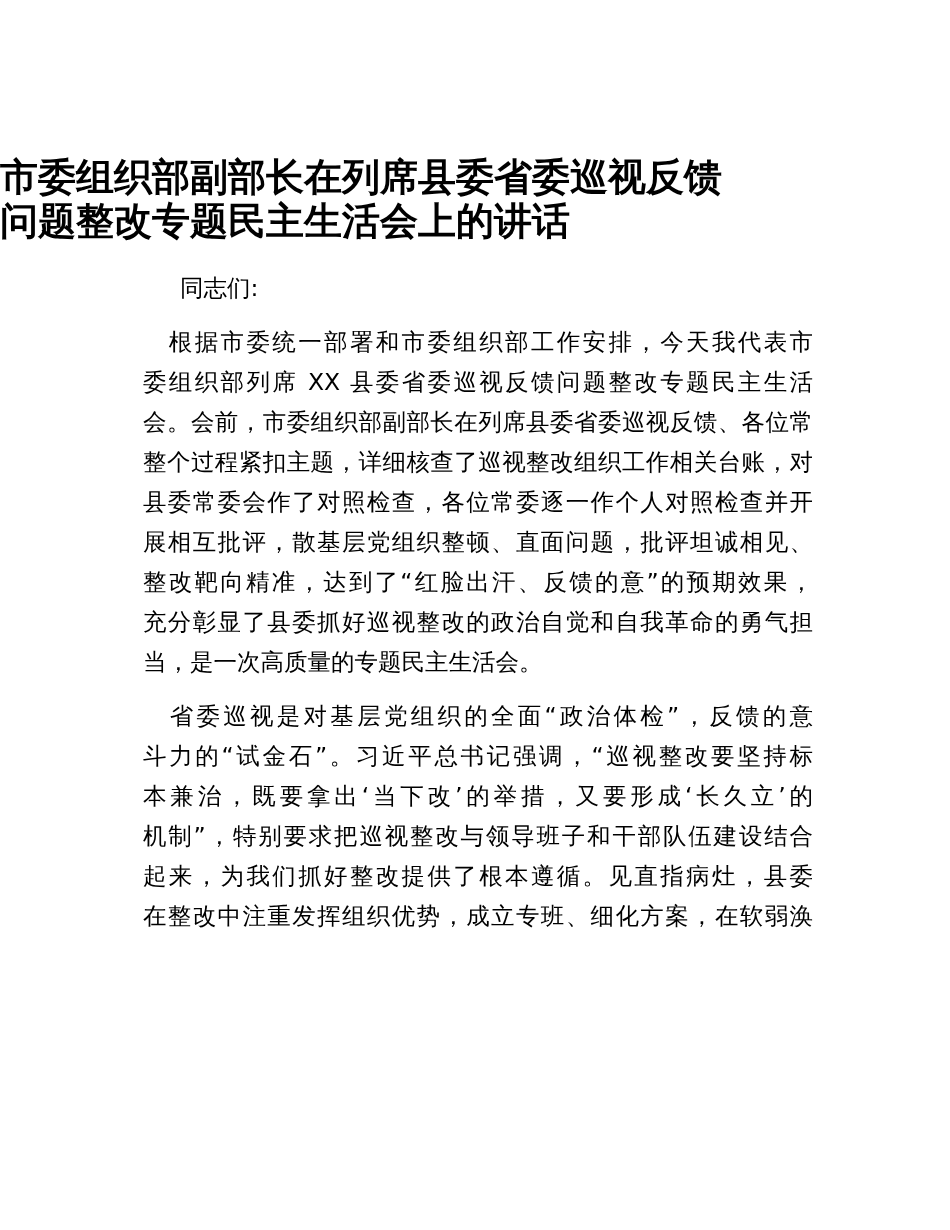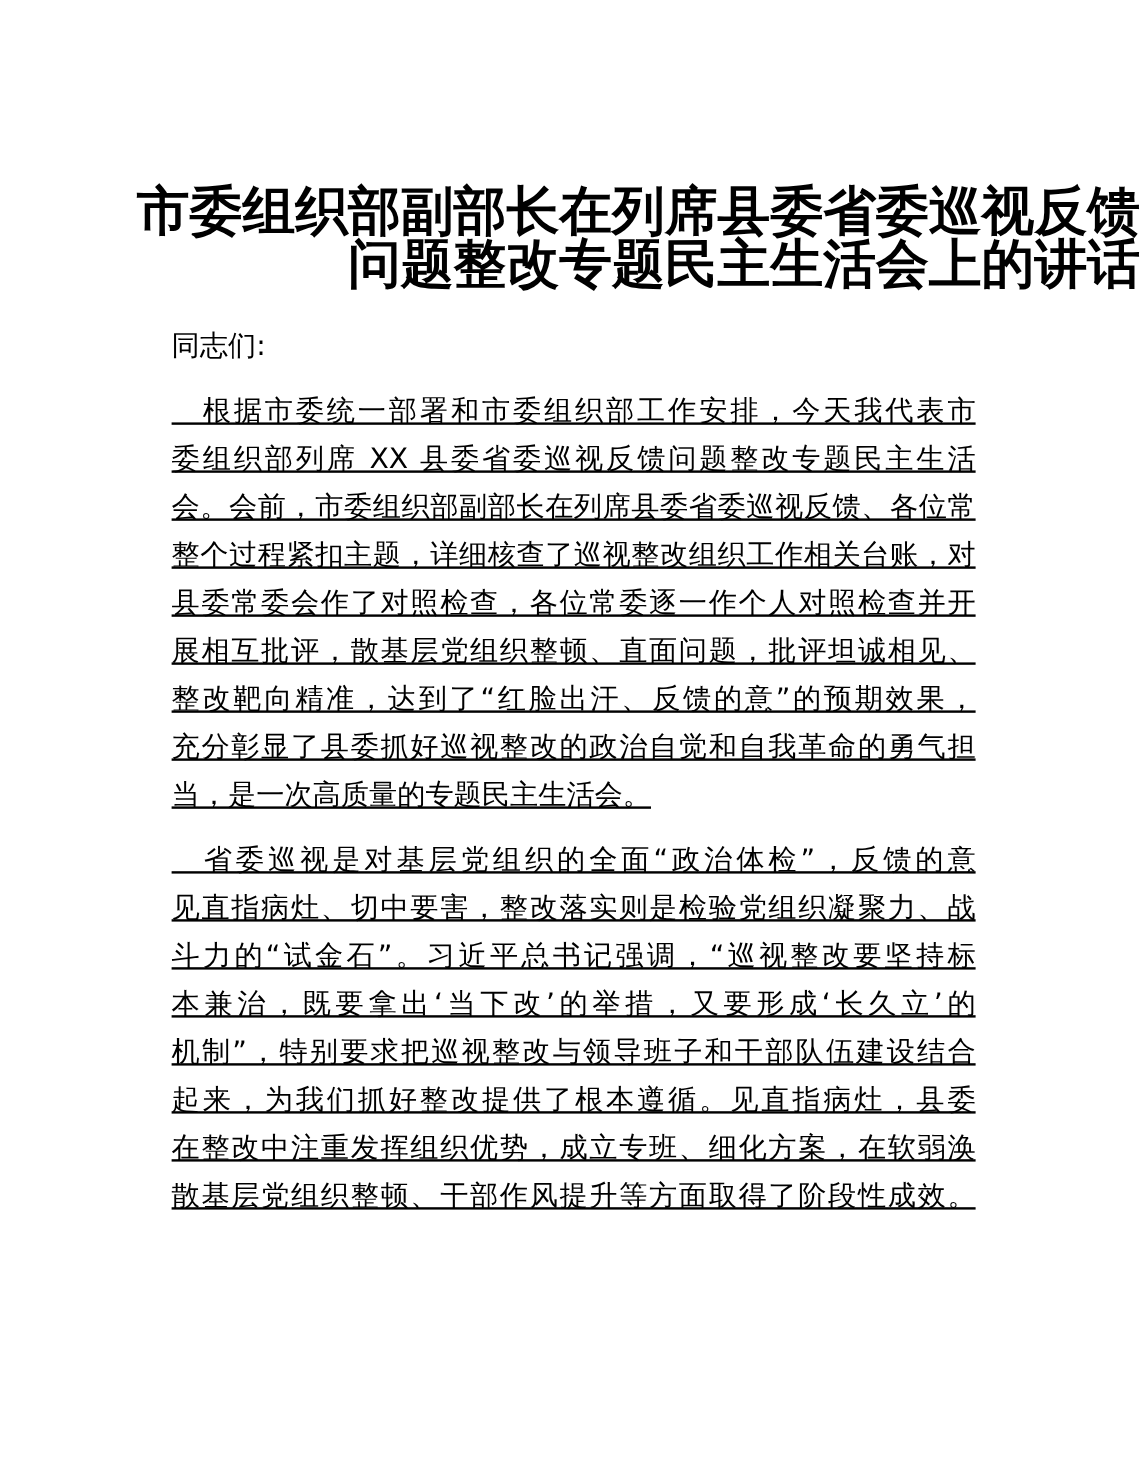--- a/index.html
+++ b/index.html
@@ -21,24 +21,24 @@
       top: 0;
       width: 950px;
       height: 1230px;
       background: #ffffff;
     }
     .title {
       position: absolute;
       left: 0;
       top: 113px;
       width: 950px;
-      text-align: right;
+      text-align: left;
       font-family: "DejaVu Serif", "Liberation Serif", serif;
       font-weight: bold;
-      font-size: 44px;
+      font-size: 38px;
       line-height: 44px;
       letter-spacing: 0px;
       margin-top: 42px;
     }
     .title-line {
       display: block;
       white-space: nowrap;
     }
     .body-text {
       position: absolute;
@@ -48,29 +48,29 @@
       font-family: "DejaVu Sans", "Liberation Sans", sans-serif;
       font-size: 23.5px;
       line-height: 40px;
     }
     .line {
       display: block;
       white-space: nowrap;
       height: 40px;
       text-align: justify;
       text-align-last: justify;
-      text-decoration: underline;
     }
     .line.last, .line.short {
       text-align-last: left;
     }
     .salutation {
       display: block;
       height: 40px;
       margin-bottom: 14px;
+      margin-left: 37px;
     }
     .para {
       display: block;
       margin-bottom: 14px;
     }
   </style>
 </head>
 <body>
 
 <div class="page">
@@ -90,23 +90,21 @@
       <span class="line">整个过程紧扣主题，详细核查了巡视整改组织工作相关台账，对</span>
       <span class="line">县委常委会作了对照检查，各位常委逐一作个人对照检查并开</span>
       <span class="line">展相互批评，散基层党组织整顿、直面问题，批评坦诚相见、</span>
       <span class="line">整改靶向精准，达到了“红脸出汗、反馈的意”的预期效果，</span>
       <span class="line">充分彰显了县委抓好巡视整改的政治自觉和自我革命的勇气担</span>
       <span class="line last">当，是一次高质量的专题民主生活会。</span>
     </div>
 
     <div class="para">
       <span class="line">　省委巡视是对基层党组织的全面“政治体检”，反馈的意</span>
-      <span class="line">见直指病灶、切中要害，整改落实则是检验党组织凝聚力、战</span>
       <span class="line">斗力的“试金石”。习近平总书记强调，“巡视整改要坚持标</span>
       <span class="line">本兼治，既要拿出‘当下改’的举措，又要形成‘长久立’的</span>
       <span class="line">机制”，特别要求把巡视整改与领导班子和干部队伍建设结合</span>
       <span class="line">起来，为我们抓好整改提供了根本遵循。见直指病灶，县委</span>
       <span class="line">在整改中注重发挥组织优势，成立专班、细化方案，在软弱涣</span>
-      <span class="line">散基层党组织整顿、干部作风提升等方面取得了阶段性成效。</span>
     </div>
   </div>
 
 </div>
 
 </body></html>

